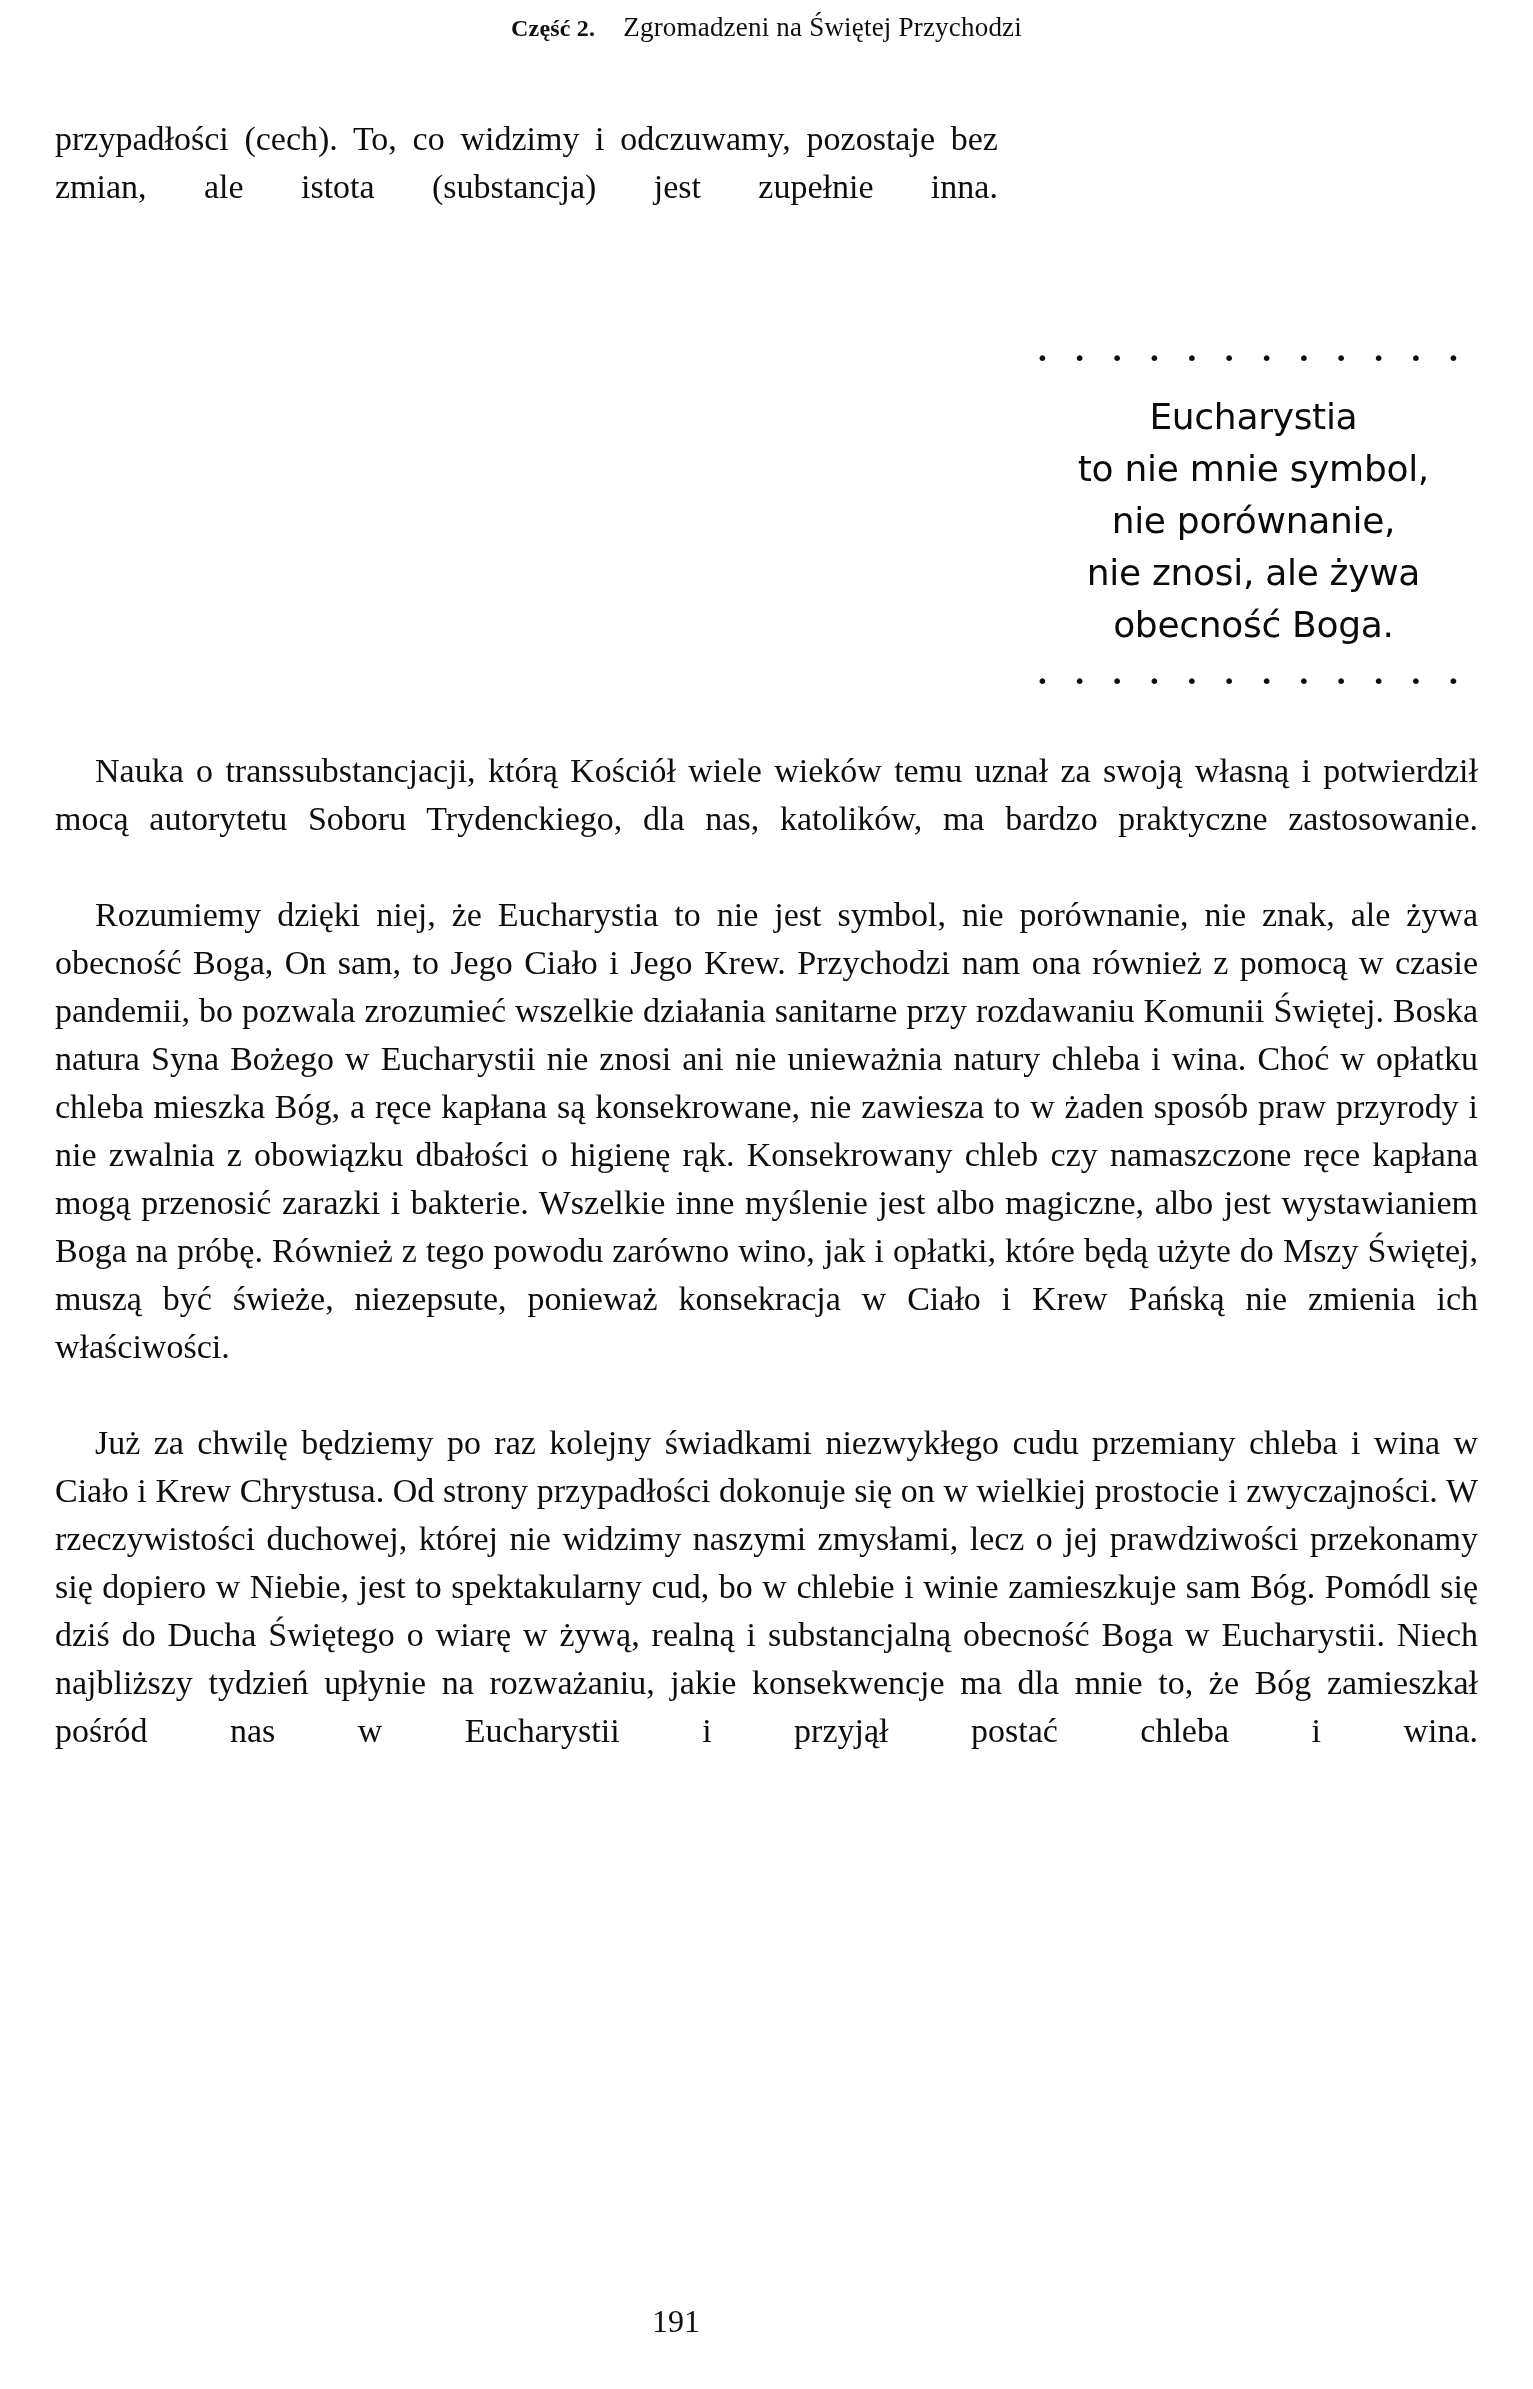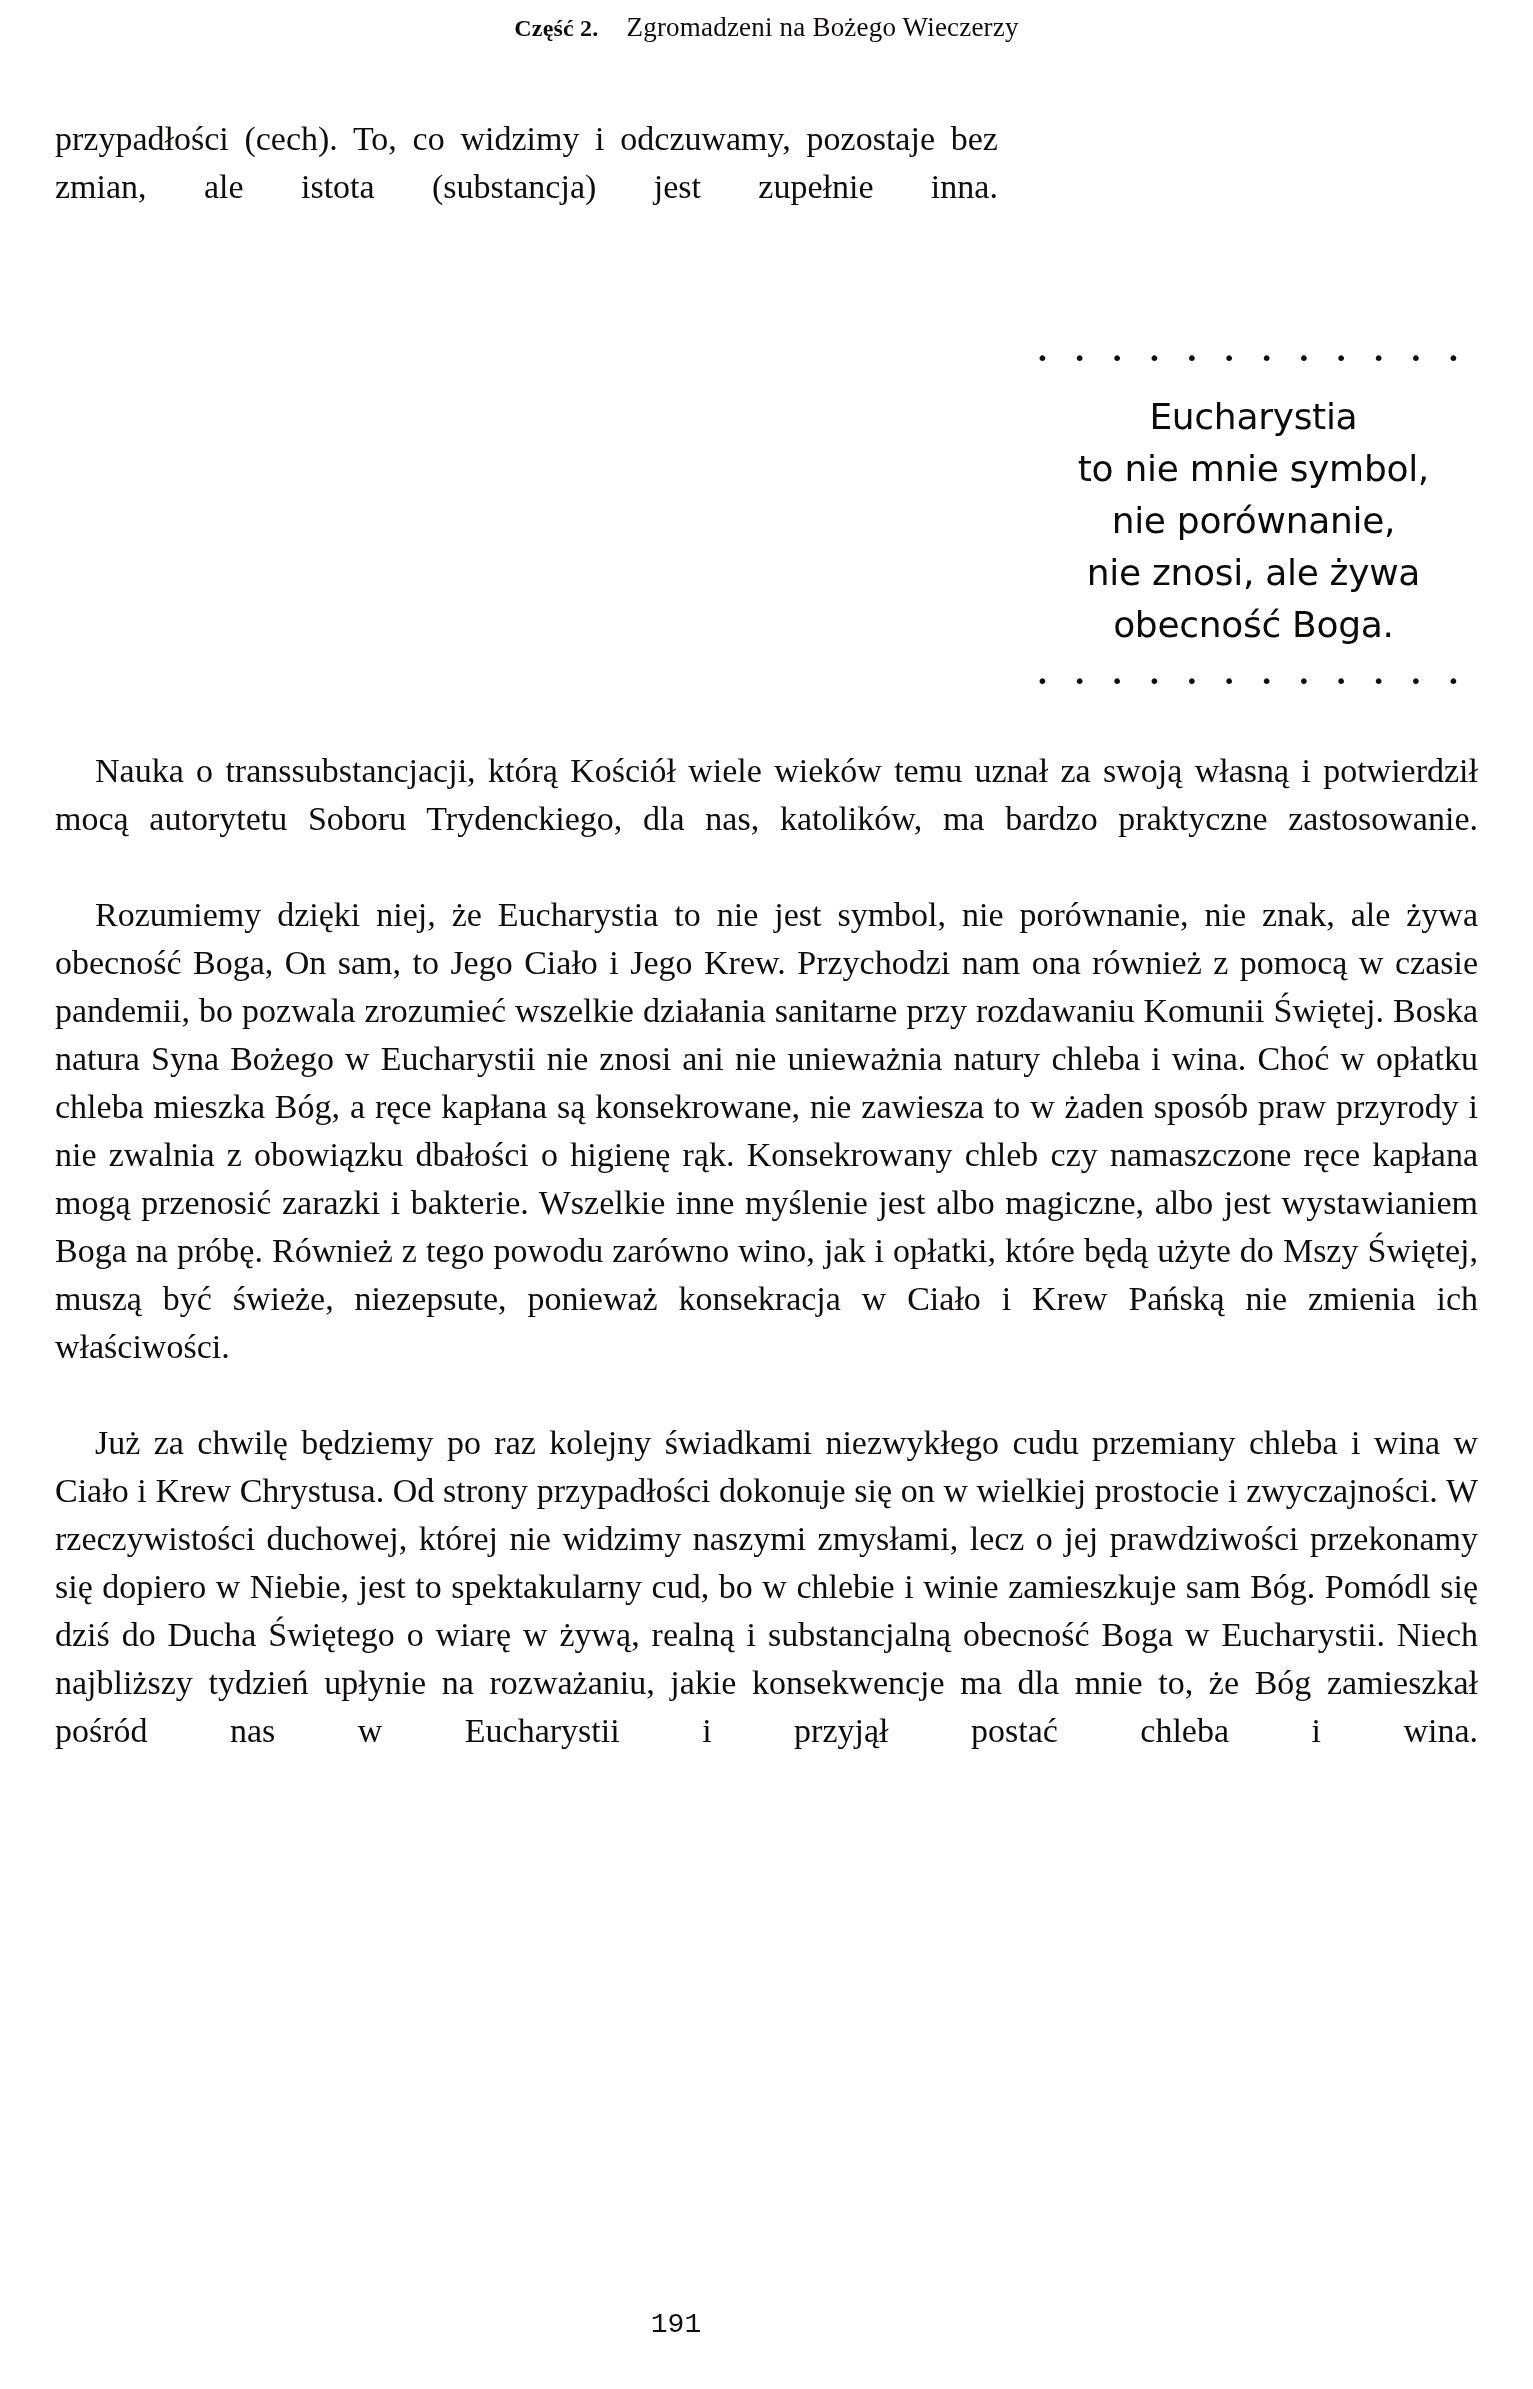--- a/index.html
+++ b/index.html
@@ -107,31 +107,31 @@
   .pq-rule-bottom { margin-top: 17px; }
   .pq-line { display: block; white-space: nowrap; text-align: center; }
 
   
   .folio {
     position: absolute;
     left: 0;
     bottom: 49px;
     width: 1352px;
     text-align: center;
-    font-size: 28px;
-    font-family: Liberation Mono, monospace;
+    font-size: 32px;
+    font-family: Liberation Serif, serif;
   }
 </style>
 </head>
 <body>
 
 <div class="page">
 
   <div class="running-head">
-    <span class="rh-part">Część 2.</span><span class="rh-gap"></span><span class="rh-title">Zgromadzeni na Bożego Wieczerzy</span>
+    <span class="rh-part">Część 2.</span><span class="rh-gap"></span><span class="rh-title">Zgromadzeni na Świętej Przychodzi</span>
   </div>
 
   <div class="textblock">
 
     <aside class="pullquote">
       <div class="pq-rule pq-rule-top">• • • • • • • • • • • • • • • • • • • • •</div>
       <span class="pq-line">Eucharystia</span>
       <span class="pq-line">to nie mnie symbol,</span>
       <span class="pq-line">nie porównanie,</span>
       <span class="pq-line">nie znosi, ale żywa</span>

